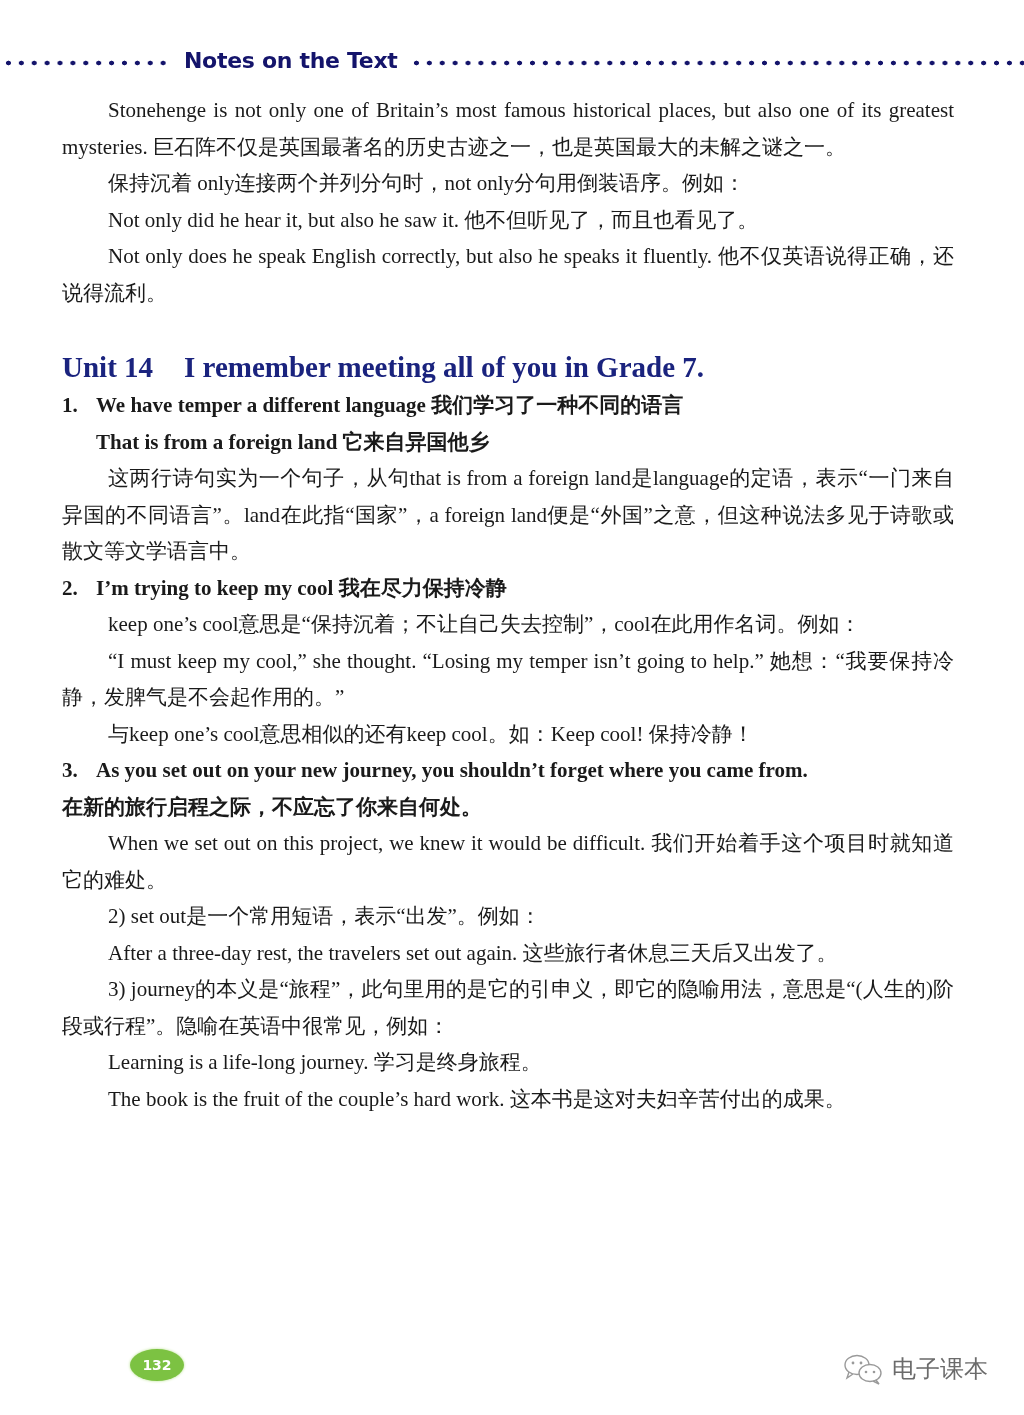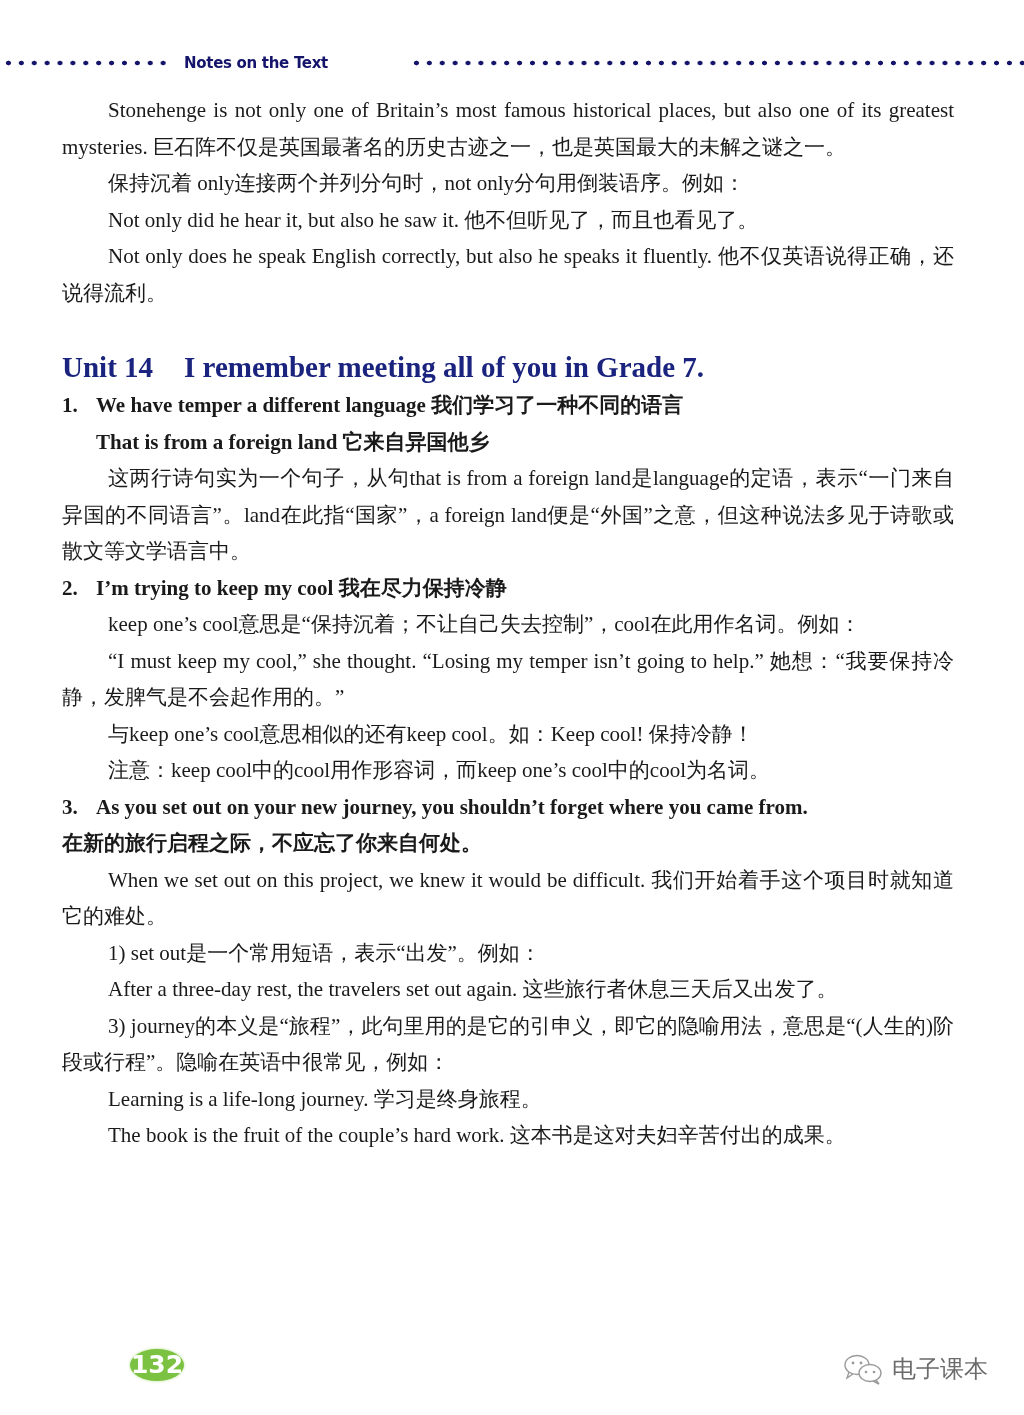--- a/index.html
+++ b/index.html
@@ -4,34 +4,34 @@
 <style>
   html, body { margin: 0; padding: 0; background: #ffffff; }
   body { width: 1024px; height: 1415px; position: relative; overflow: hidden;
          font-family: "Liberation Serif", "DejaVu Serif", serif; color: #1a1a1a; }
   .header { position: absolute; top: 44px; left: 0; width: 1024px; height: 36px; }
   .dots { position: absolute; top: 16px; height: 6px;
           background-image: radial-gradient(circle, #14146b 2.3px, transparent 2.6px);
           background-size: 12.9px 6px; background-repeat: repeat-x; }
   .dots.left { left: 2px; width: 170px; }
   .dots.right { left: 410px; width: 614px; }
-  .header-title { position: absolute; left: 184px; top: 10px; font-family: "DejaVu Sans", sans-serif;
-                  font-weight: bold; font-size: 15px; color: #14146b; letter-spacing: -0.3px; }
+  .header-title { position: absolute; left: 184px; top: 4px; font-family: "DejaVu Sans", sans-serif;
+                  font-weight: bold; font-size: 22px; color: #14146b; letter-spacing: -0.3px; }
   .content { position: absolute; left: 62px; top: 92px; width: 892px; }
   .p { font-size: 21px; line-height: 36.5px; margin: 0; text-align: justify; }
   .p.indent { text-indent: 46px; }
   .gap { height: 36px; }
   .unit-title { font-size: 29px; font-weight: bold; color: #1a237e; margin: 0; line-height: 40px; }
   .unit-title .num { display: inline-block; width: 122px; }
   .item-title { font-size: 21px; font-weight: bold; line-height: 36.5px; margin: 0; }
   .item-title .n { display: inline-block; width: 34px; }
   .item-sub { font-size: 21px; font-weight: bold; line-height: 36.5px; margin: 0; padding-left: 34px; }
   .page-badge { position: absolute; left: 130px; top: 1349px; width: 54px; height: 32px;
                 border-radius: 50%; background: #7cc242; box-shadow: 0 0 3px #b5e08a;
-                color: #ffffff; font-family: "DejaVu Sans", sans-serif; font-weight: bold; font-size: 25px;
+                color: #ffffff; font-family: "DejaVu Sans", sans-serif; font-weight: bold; font-size: 14px;
                 text-align: center; line-height: 32px; }
   .watermark { position: absolute; left: 842px; top: 1352px; height: 34px; display: flex; align-items: center;
                color: #6b6b6b; font-family: "DejaVu Sans", sans-serif; font-size: 24px; }
   .watermark svg { margin-right: 8px; }
 </style>
 </head>
 <body>
 
 <div class="header">
   <div class="dots left"></div>
@@ -56,28 +56,27 @@
   </p>
   <p class="item-sub">That is from a foreign land 它来自异国他乡</p>
   <p class="p indent">这两行诗句实为一个句子，从句that is from a foreign land是language的定语，表示“一门来自异国的不同语言”。land在此指“国家”，a foreign land便是“外国”之意，但这种说法多见于诗歌或散文等文学语言中。</p>
 
   <p class="item-title">
     <span class="n">2.</span><span>I’m trying to keep my cool 我在尽力保持冷静</span>
   </p>
   <p class="p indent">keep one’s cool意思是“保持沉着；不让自己失去控制”，cool在此用作名词。例如：</p>
   <p class="p indent">“I must keep my cool,” she thought. “Losing my temper isn’t going to help.” 她想：“我要保持冷静，发脾气是不会起作用的。”</p>
   <p class="p indent">与keep one’s cool意思相似的还有keep cool。如：Keep cool! 保持冷静！</p>
-  <p class="p indent">注意：keep cool中的cool用作形容词，而keep one’s cool中的cool为名词。</p>
 
   <p class="item-title">
     <span class="n">3.</span><span>As you set out on your new journey, you shouldn’t forget where you came from.</span>
   </p>
   <p class="item-title">在新的旅行启程之际，不应忘了你来自何处。</p>
   <p class="p indent">When we set out on this project, we knew it would be difficult. 我们开始着手这个项目时就知道它的难处。</p>
-  <p class="p indent">1) set out是一个常用短语，表示“出发”。例如：</p>
+  <p class="p indent">2) set out是一个常用短语，表示“出发”。例如：</p>
   <p class="p indent">After a three-day rest, the travelers set out again. 这些旅行者休息三天后又出发了。</p>
   <p class="p indent">3) journey的本义是“旅程”，此句里用的是它的引申义，即它的隐喻用法，意思是“(人生的)阶段或行程”。隐喻在英语中很常见，例如：</p>
   <p class="p indent">Learning is a life-long journey. 学习是终身旅程。</p>
   <p class="p indent">The book is the fruit of the couple’s hard work. 这本书是这对夫妇辛苦付出的成果。</p>
 </div>
 
 <div class="page-badge">132</div>
 
 <div class="watermark">
   <svg width="42" height="32" viewBox="0 0 42 32">

